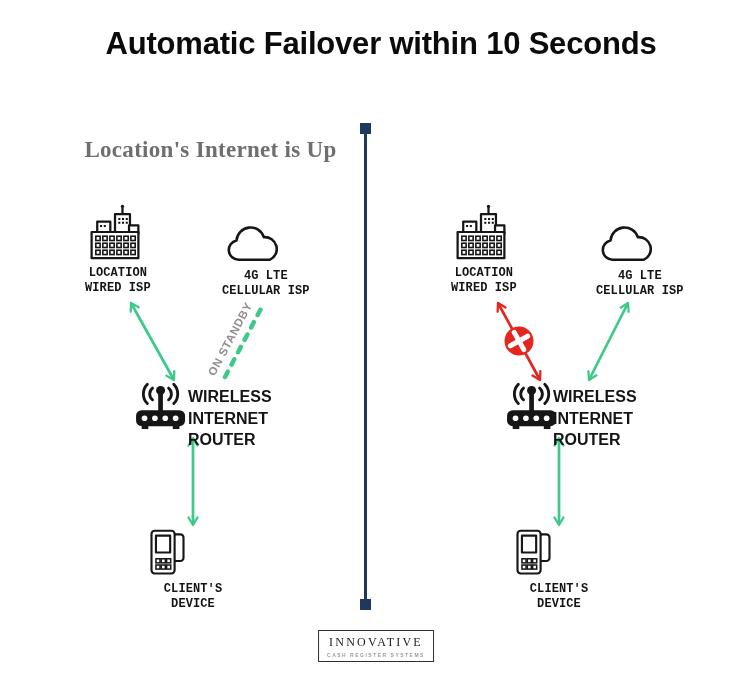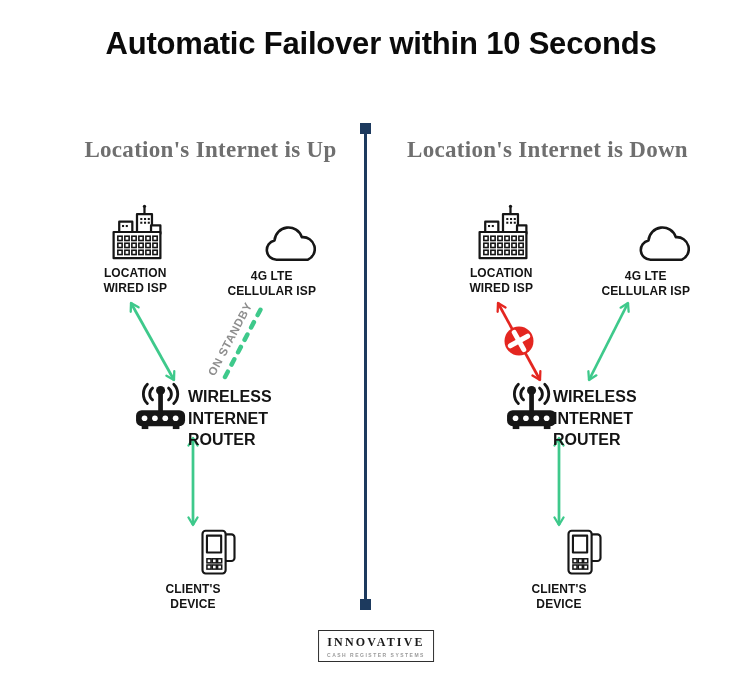--- a/index.html
+++ b/index.html
@@ -15,21 +15,21 @@
   }
   .panel{position:absolute;top:125px;width:365px;height:505px;}
   .panel.left{left:0;margin-left:28px;}
   .panel.right{left:365px;}
   .panel-header{
     position:absolute;top:12px;left:0;width:100%;margin:0;text-align:center;
     font-family:"Liberation Serif",serif;font-weight:600;font-size:23px;
     color:var(--header_gray);letter-spacing:0.3px;
   }
   .arrows{position:absolute;left:0;top:0;width:365px;height:505px;}
-  .node{position:absolute;display:flex;flex-direction:column;align-items:flex-end;}
+  .node{position:absolute;display:flex;flex-direction:column;align-items:flex-start;font-family:Liberation Mono, monospace;}
   .nlabel{
     white-space:pre-line;text-align:center;font-weight:700;font-size:12px;
     line-height:1.28;color:var(--ink);letter-spacing:0.1px;margin-top:5px;
   }
   .router-icon{position:absolute;}
   .router-label{
     position:absolute;white-space:pre-line;text-align:left;font-weight:700;
     font-size:16px;line-height:1.35;color:var(--ink);
   }
   .standby{
@@ -45,21 +45,21 @@
   .divider-line{position:absolute;left:364px;top:132px;width:3px;height:470px;background:var(--navy);}
   .divider-cap{position:absolute;left:360px;width:11px;height:11px;background:var(--navy);}
   .divider-cap.top{top:123px;}
   .divider-cap.bottom{top:599px;}
   .logo{
     position:absolute;left:376px;top:630px;transform:translateX(-50%);
     border:1.5px solid #2f2f2f;background:#ffffff;padding:4px 8px 3px;text-align:center;
   }
   .logo-name{
     font-family:"Liberation Serif",serif;font-size:12px;letter-spacing:2.2px;
-    color:#1b1b1b;font-weight:700;
+    color:#1b1b1b;font-weight:400;
   }
   .logo-tagline{
     font-size:5px;letter-spacing:1.5px;color:#9b9b9b;margin-top:2px;font-weight:700;
   }
 </style>
 </head>
 <body>
 
 <div class="page">
 
@@ -166,21 +166,20 @@
           <rect x="22" y="33.5" width="4.6" height="4.6" class="oi-thin"></rect>
         <rect x="10" y="40.5" width="4.6" height="4.6" class="oi-thin"></rect>
           <rect x="16" y="40.5" width="4.6" height="4.6" class="oi-thin"></rect>
           <rect x="22" y="40.5" width="4.6" height="4.6" class="oi-thin"></rect>
       </svg>
       <div class="nlabel">CLIENT'S DEVICE</div>
     </div>
   </section>
 
   <section class="panel right">
-    <h2 class="panel-header">Location's Internet is Down</h2>
 
     <svg class="arrows" viewBox="0 0 365 505">
       <line x1="133" y1="178" x2="175" y2="255" class="sr" stroke-width="2.75" marker-start="url(#ah-red)" marker-end="url(#ah-red)"></line>
       <g>
         <circle cx="154" cy="216" r="14.5" fill="var(--red)"></circle>
         <g transform="rotate(16 154 216)" stroke="#ffffff" stroke-width="5" stroke-linecap="round">
           <line x1="147" y1="209" x2="161" y2="223"></line>
           <line x1="161" y1="209" x2="147" y2="223"></line>
         </g>
       </g>

